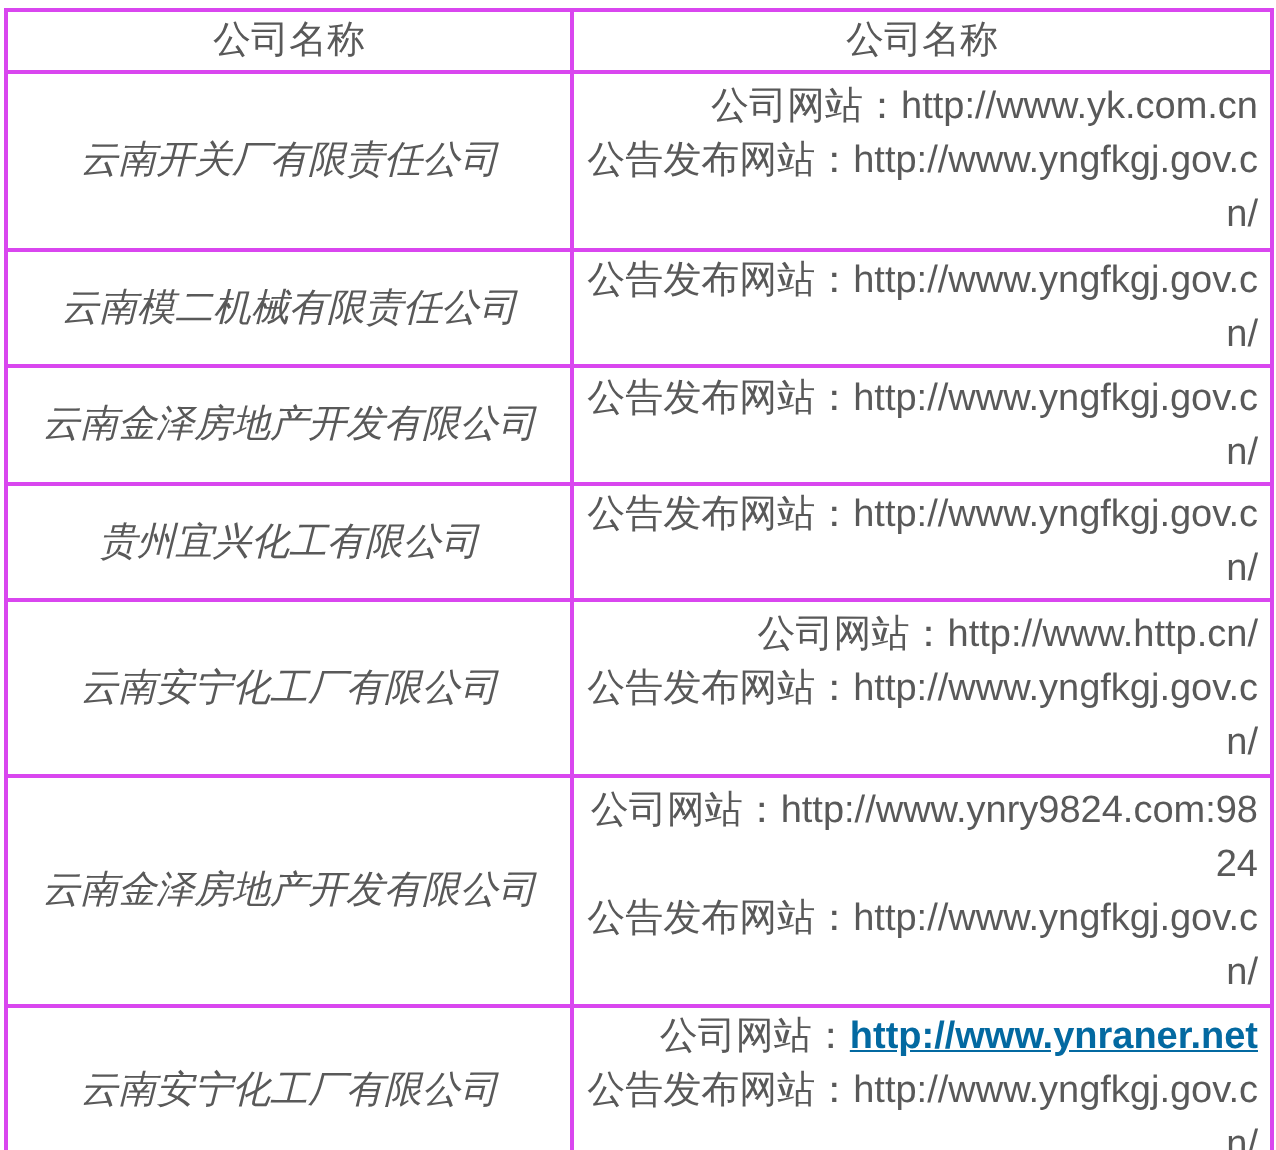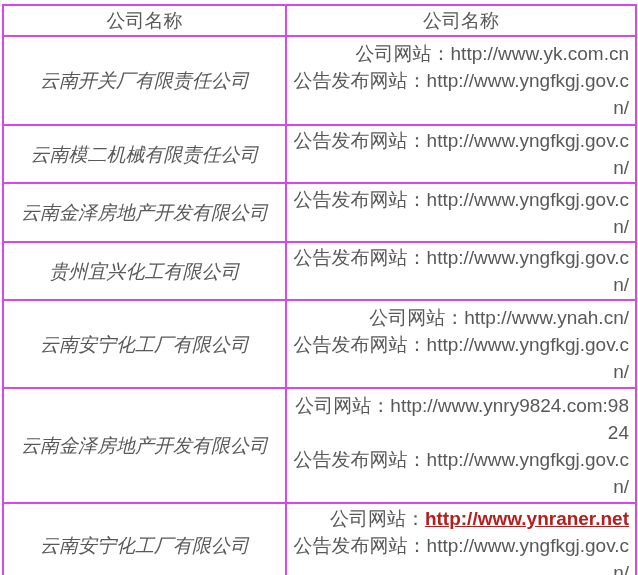--- a/index.html
+++ b/index.html
@@ -45,21 +45,21 @@
   tbody tr:nth-child(6) { height: 115px; }
   tbody tr:nth-child(7) { height: 81px; }
   .company { white-space: nowrap; font-style: italic; }
   .entry {
     max-width: 336px;
     margin: 0 auto;
     word-break: break-all;
     text-align: right;
   }
   a.hyperlink {
-    color: #b91c1c;
+    color: #0369a1;
     font-weight: bold;
     text-decoration: underline;
     cursor: pointer;
   }
 </style>
 </head>
 <body>
 
 <div class="page">
   <table class="company-table">
@@ -95,21 +95,21 @@
         </tr>
         <tr>
           <td><span class="company">贵州宜兴化工有限公司</span></td>
           <td>
             <div class="entry"><span>公告发布网站：</span><span>http://www.yngfkgj.gov.cn/</span></div>
           </td>
         </tr>
         <tr>
           <td><span class="company">云南安宁化工厂有限公司</span></td>
           <td>
-            <div class="entry"><span>公司网站：</span><span>http://www.ynah.cn/</span></div>
+            <div class="entry"><span>公司网站：</span><span>http://www.http.cn/</span></div>
             <div class="entry"><span>公告发布网站：</span><span>http://www.yngfkgj.gov.cn/</span></div>
           </td>
         </tr>
         <tr>
           <td><span class="company">云南金泽房地产开发有限公司</span></td>
           <td>
             <div class="entry"><span>公司网站：</span><span>http://www.ynry9824.com:9824</span></div>
             <div class="entry"><span>公告发布网站：</span><span>http://www.yngfkgj.gov.cn/</span></div>
           </td>
         </tr>

